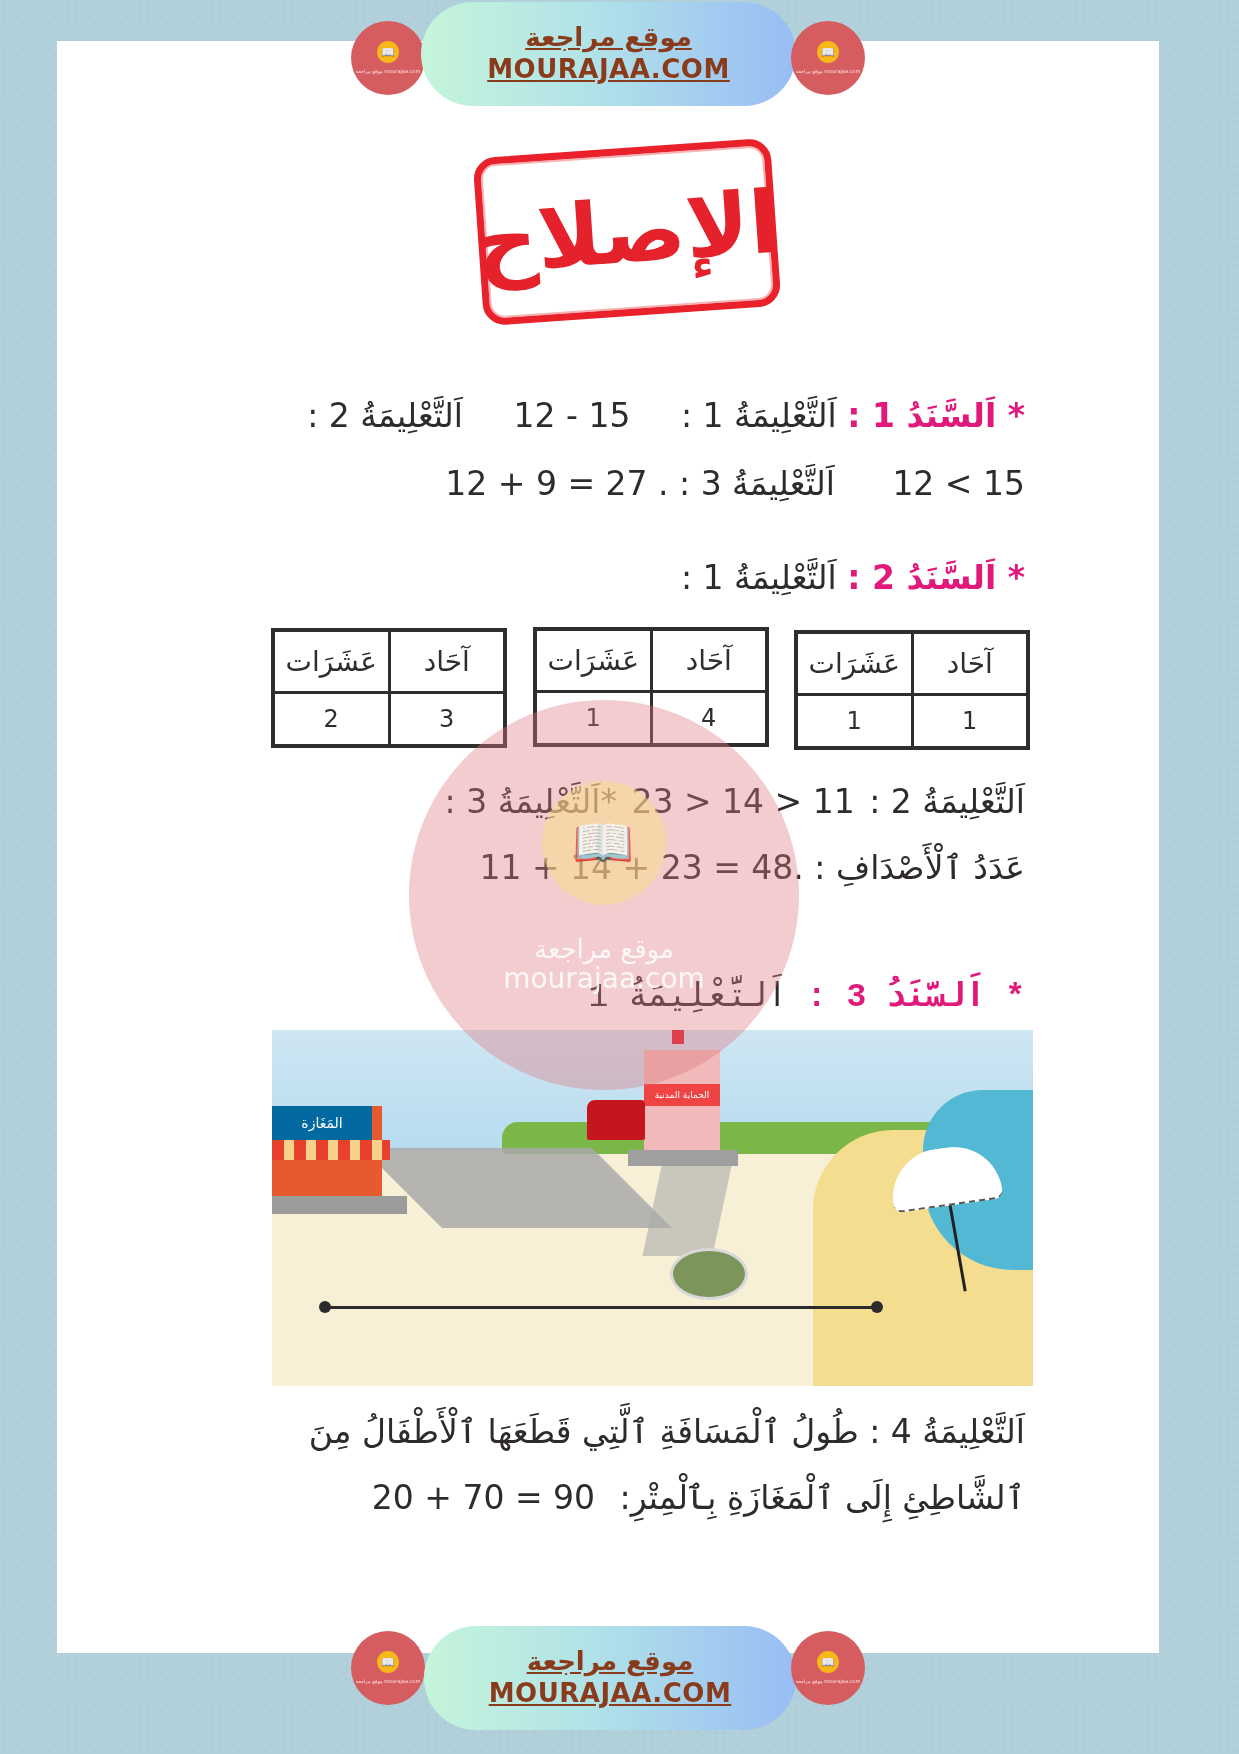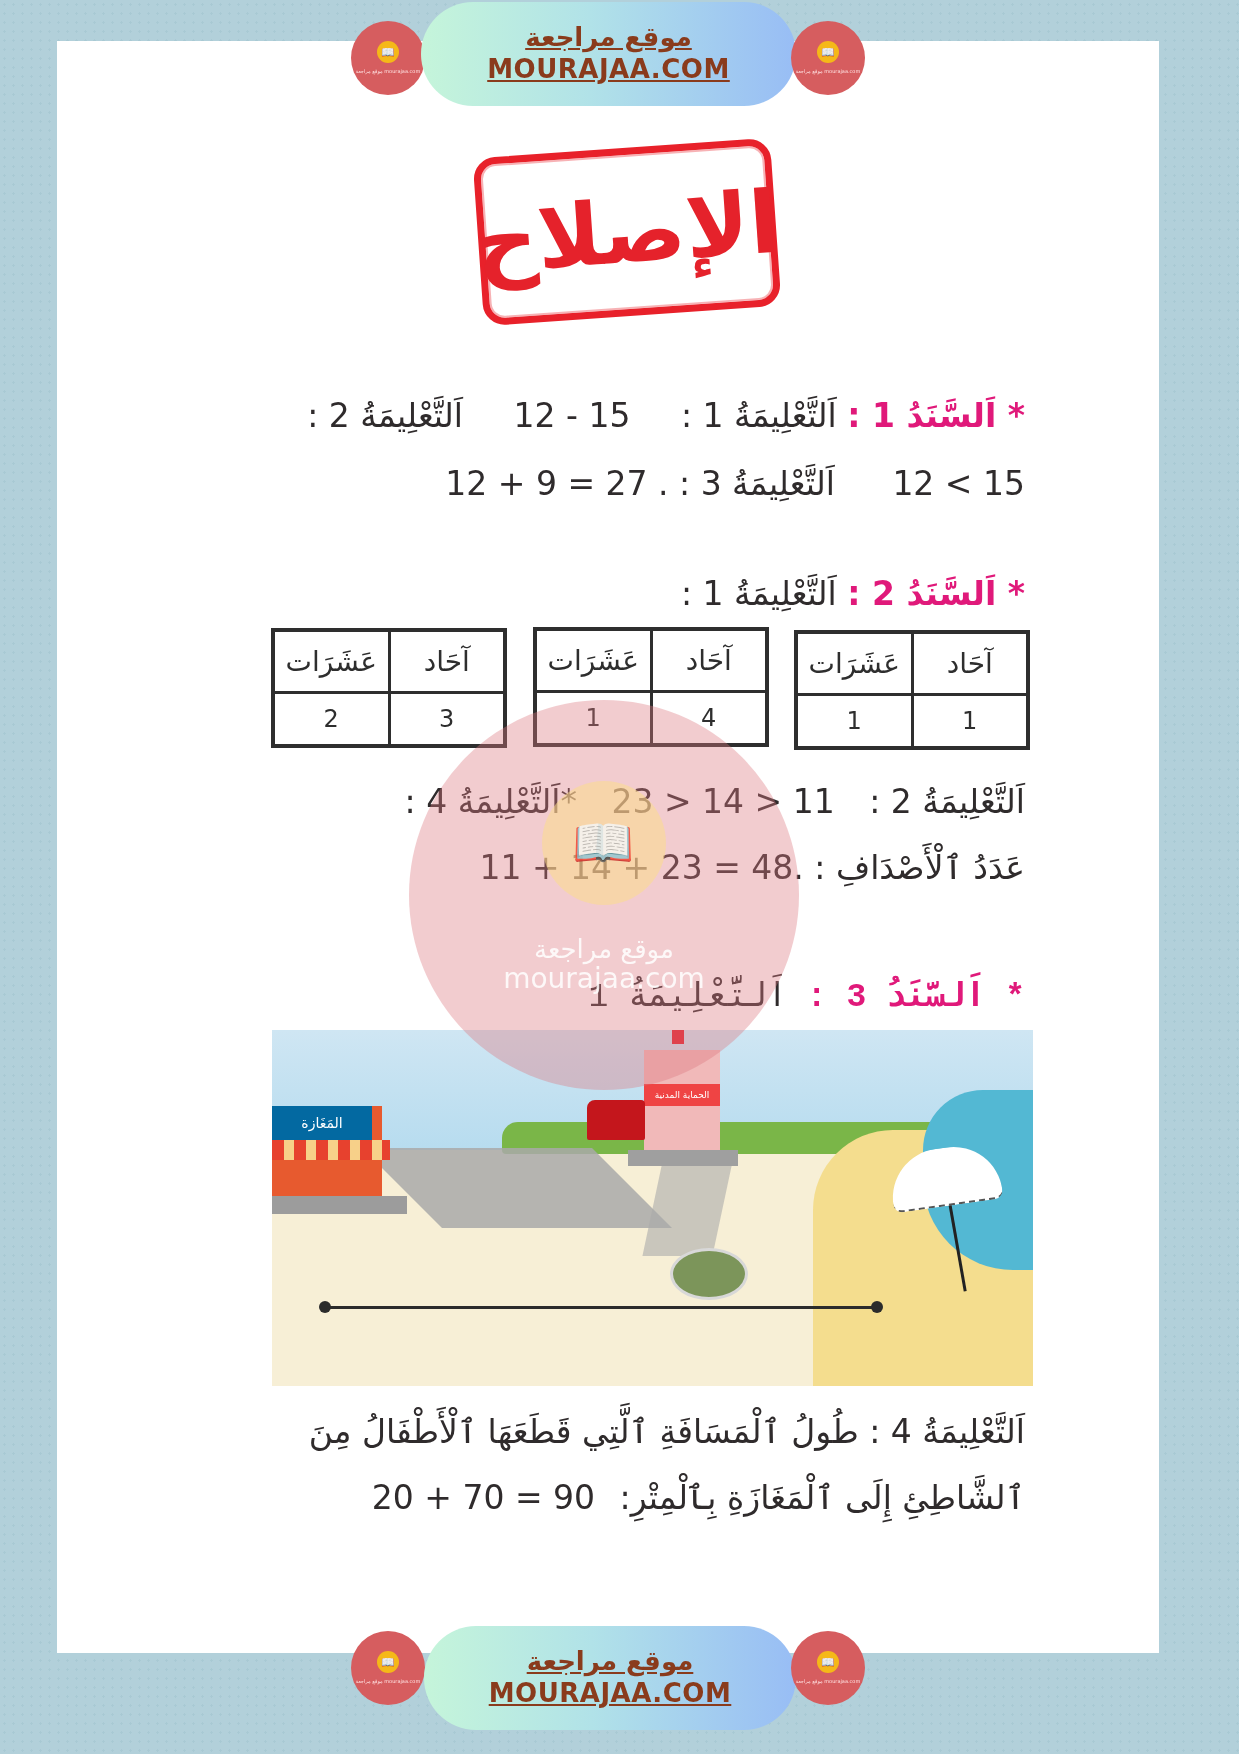--- a/index.html
+++ b/index.html
@@ -145,21 +145,21 @@
   <span>اَلتَّعْلِيمَةُ 1 :</span>
   <span class="num" style="margin:0 40px;">12 - 15</span>
   <span>اَلتَّعْلِيمَةُ 2 :</span>
 </div>
 <div class="line" style="top:464px;">
   <span class="num">12 &lt; 15</span>
   <span style="margin-right:47px;">اَلتَّعْلِيمَةُ 3 :</span>
   <span class="num">12 + 9 = 27 .</span>
 </div>
 
-<div class="line" style="top:574px;">
+<div class="line" style="top:558px;">
   <span class="pink">* اَلسَّنَدُ 2 :</span>
   <span>اَلتَّعْلِيمَةُ 1 :</span>
 </div>
 
 <table class="pv-table" style="left:794px; top:630px;">
   <tbody>
       <tr>
     <td class="h">عَشَرَات</td>
     <td class="h">آحَاد</td>
   </tr>
@@ -189,22 +189,22 @@
   </tr>
   <tr>
     <td class="v">2</td>
     <td class="v">3</td>
   </tr>
 </tbody>
   </table>
 
 <div class="line" style="top:782px;">
   <span>اَلتَّعْلِيمَةُ 2 :</span>
-  <span class="num" style="margin:0 24px;">23 &gt; 14 &gt; 11</span>
-  <span>*اَلتَّعْلِيمَةُ 4 :</span>
+  <span class="num" style="margin:0 4px;">23 &gt; 14 &gt; 11</span>
+  <span>*اَلتَّعْلِيمَةُ 3 :</span>
 </div>
 <div class="line" style="top:848px;">
   <span>عَدَدُ ٱلْأَصْدَافِ :</span>
   <span class="num" style="">11 + 14 + 23 = 48.</span>
 </div>
 
 <div class="line" style="top:978px;font-family:Liberation Mono, monospace;">
   <span class="pink">* اَلسَّنَدُ 3 :</span>
   <span>اَلتَّعْلِيمَةُ 1</span>
 </div>

